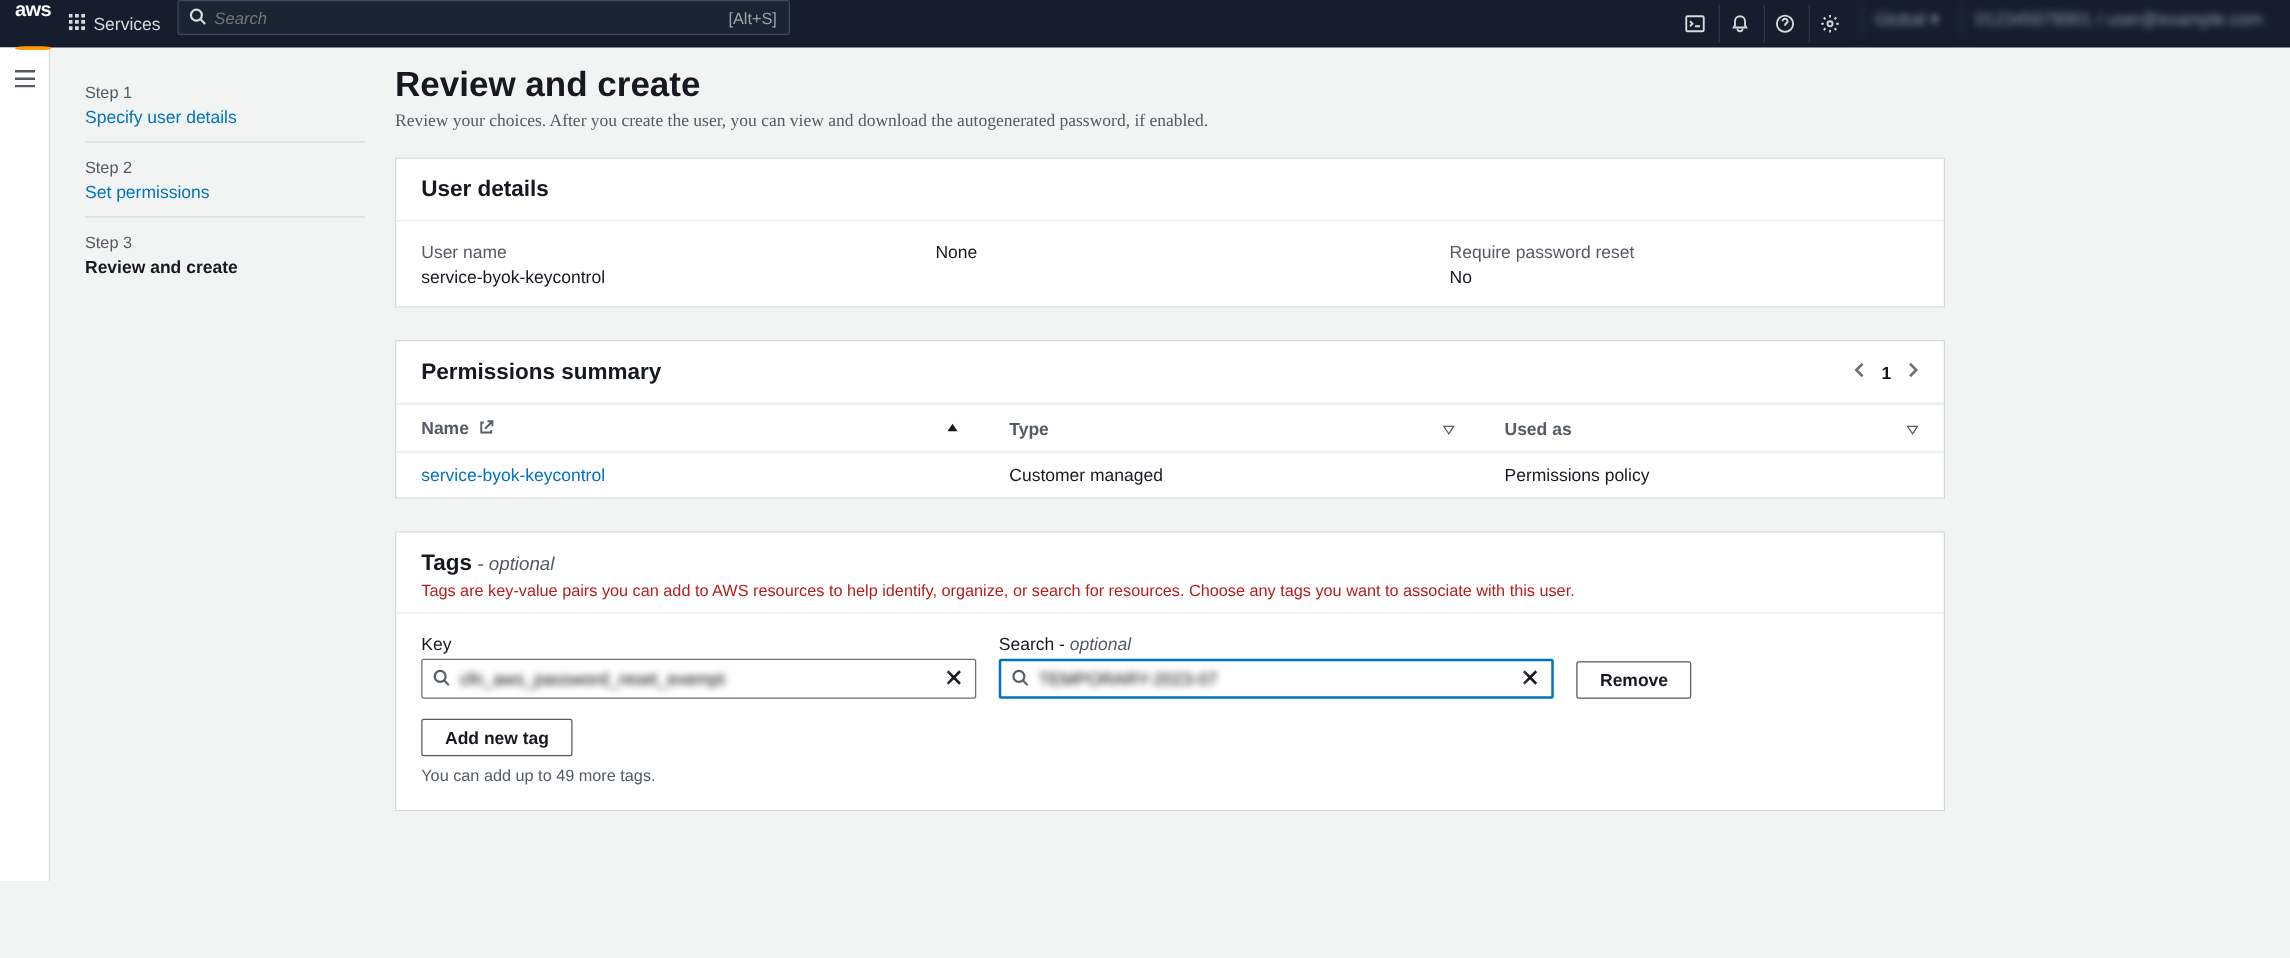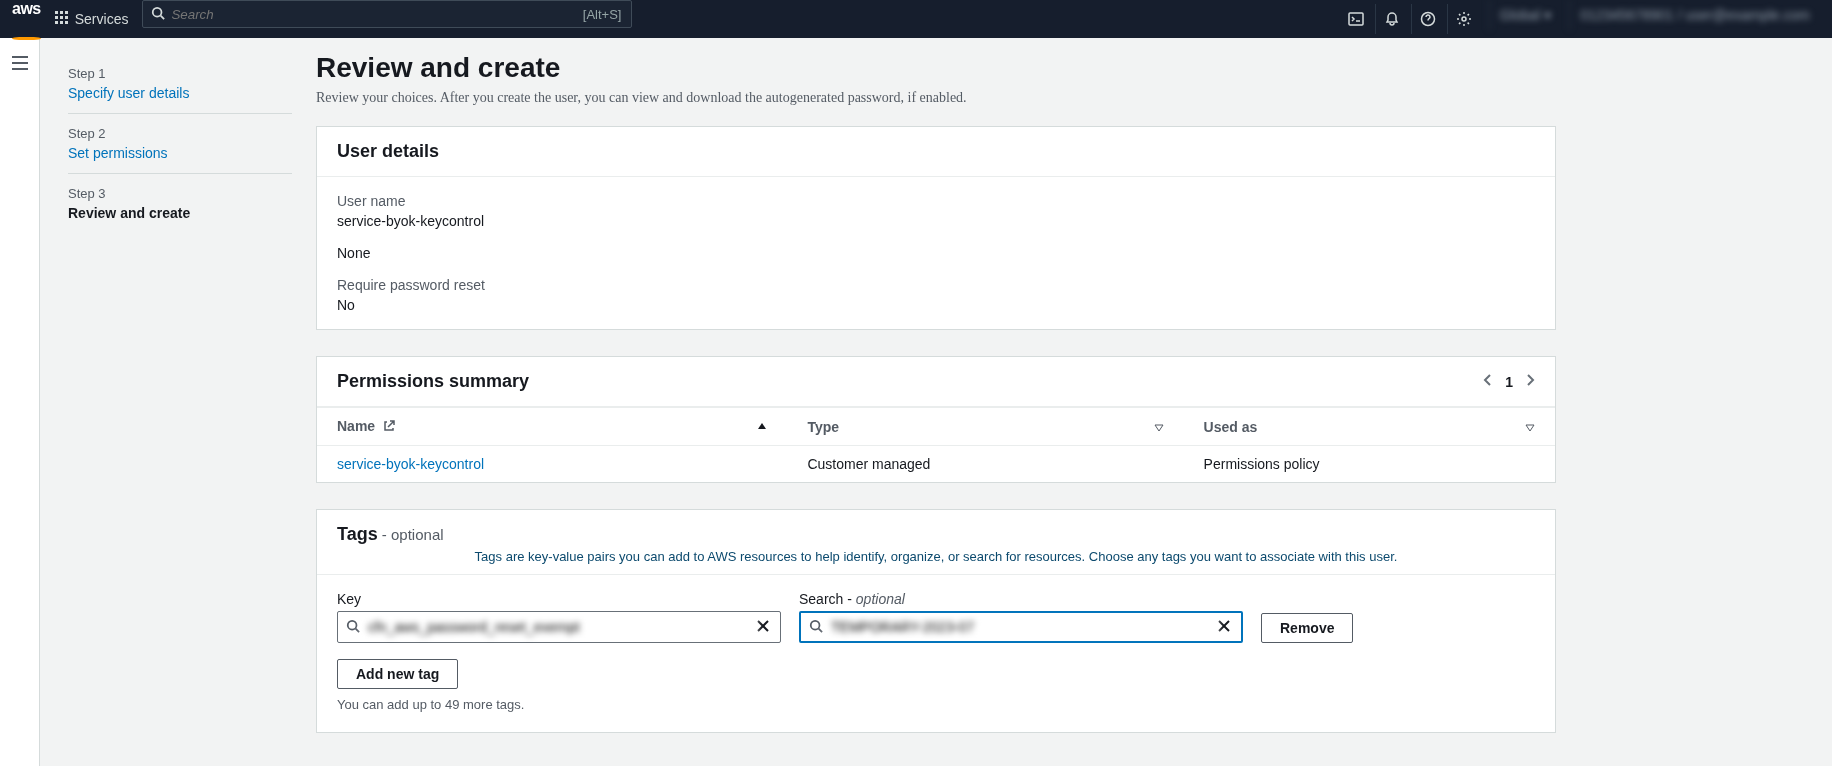--- a/index.html
+++ b/index.html
@@ -36,39 +36,39 @@
   
   .main{flex:1;padding:14px 20px 30px 0;max-width:1260px;}
   h1{font-size:28px;font-weight:600;margin-bottom:6px;}
   .subtitle{color:#545b64;font-size:14px;margin-bottom:20px;font-family:Liberation Serif, serif;}
   
   .panel{background:#fff;border:1px solid #d5dbdb;margin-bottom:26px;}
   .panel-header{padding:14px 20px;border-bottom:1px solid #eaeded;display:flex;align-items:center;justify-content:space-between;}
   .panel-header h2{font-size:18px;font-weight:700;}
   .panel-body{padding:16px 20px;}
   
-  .details-grid{display:grid;grid-template-columns:1fr;gap:16px;}
+  .details-grid{display:grid;grid-template-columns:1fr 1fr 1fr;gap:36px;}
   .detail-label{color:#545b64;font-size:14px;margin-bottom:4px;}
   .detail-value{color:#16191f;font-size:14px;}
   
   .pager{display:flex;align-items:center;gap:12px;color:#687078;}
   .pager .page-num{color:#16191f;font-weight:600;}
   .pager svg{stroke:#687078;}
   
   table{width:100%;border-collapse:collapse;}
   th{text-align:left;font-weight:700;font-size:14px;color:#545b64;padding:10px 20px;border-top:1px solid #eaeded;border-bottom:1px solid #eaeded;position:relative;}
   th .sort{position:absolute;right:20px;top:50%;transform:translateY(-50%);}
   td{padding:10px 20px;font-size:14px;}
   td a{color:#0073bb;text-decoration:none;}
   .ext-icon{display:inline-block;margin-left:4px;vertical-align:-1px;}
   
   .tags-header{padding:14px 20px 10px;}
   .tags-header h2{font-size:18px;font-weight:700;display:inline;}
-  .tags-header .opt{font-weight:400;color:#545b64;font-size:15px;}
-  .tags-header .desc{color:#0c4a6e;font-size:13px;margin-top:4px;text-align:center;}
+  .tags-header .opt{font-style:italic;font-weight:400;color:#545b64;font-size:15px;}
+  .tags-header .desc{color:#b91c1c;font-size:13px;margin-top:4px;}
   
   .tags-body{padding:16px 20px 20px;border-top:1px solid #eaeded;}
   .tag-row{display:flex;gap:18px;align-items:flex-end;margin-bottom:16px;}
   .tag-col{flex:0 0 444px;}
   .tag-col label{display:block;font-size:14px;color:#16191f;margin-bottom:4px;}
   .tag-col .opt{font-style:italic;color:#545b64;}
   .inputwrap{position:relative;display:flex;align-items:center;border:1px solid #687078;border-radius:2px;height:32px;background:#fff;padding:0 8px;}
   .inputwrap.focus{border:2px solid #0073bb;}
   .inputwrap .mag{flex:0 0 16px;}
   .inputwrap input{flex:1;border:none;outline:none;padding:0 6px;font-size:14px;}

